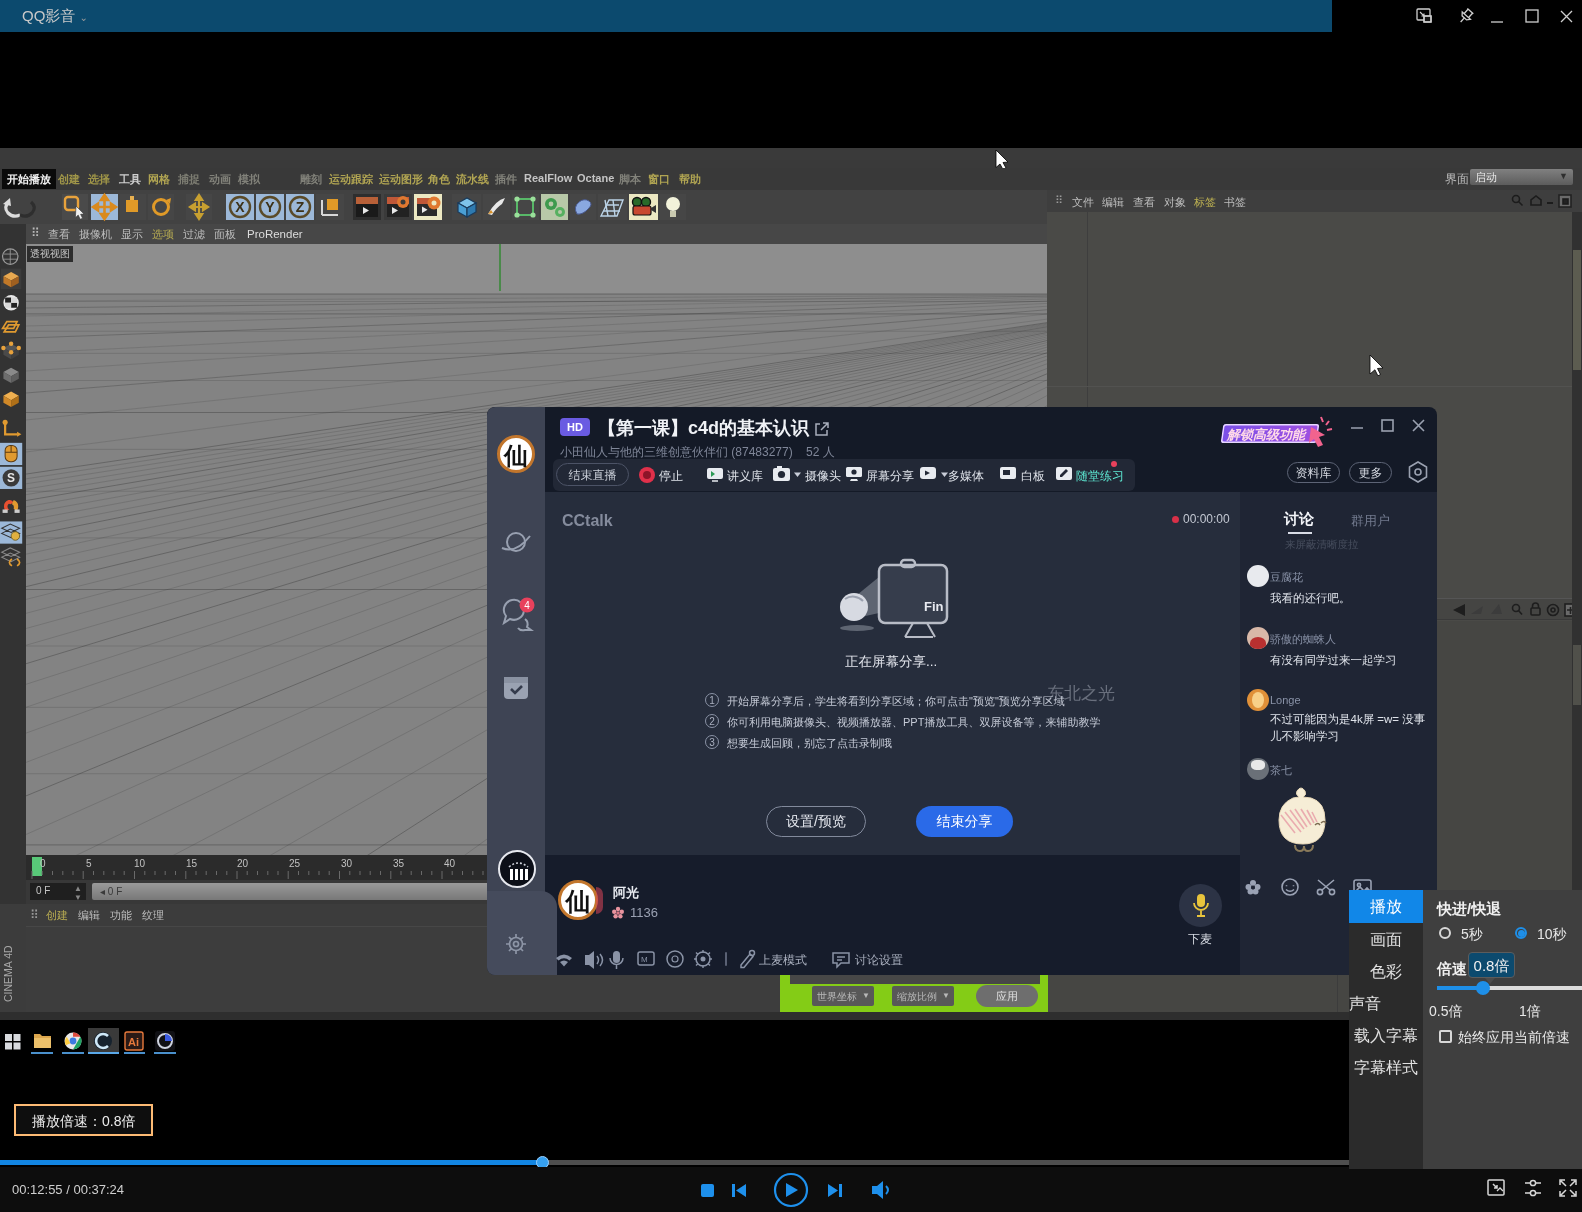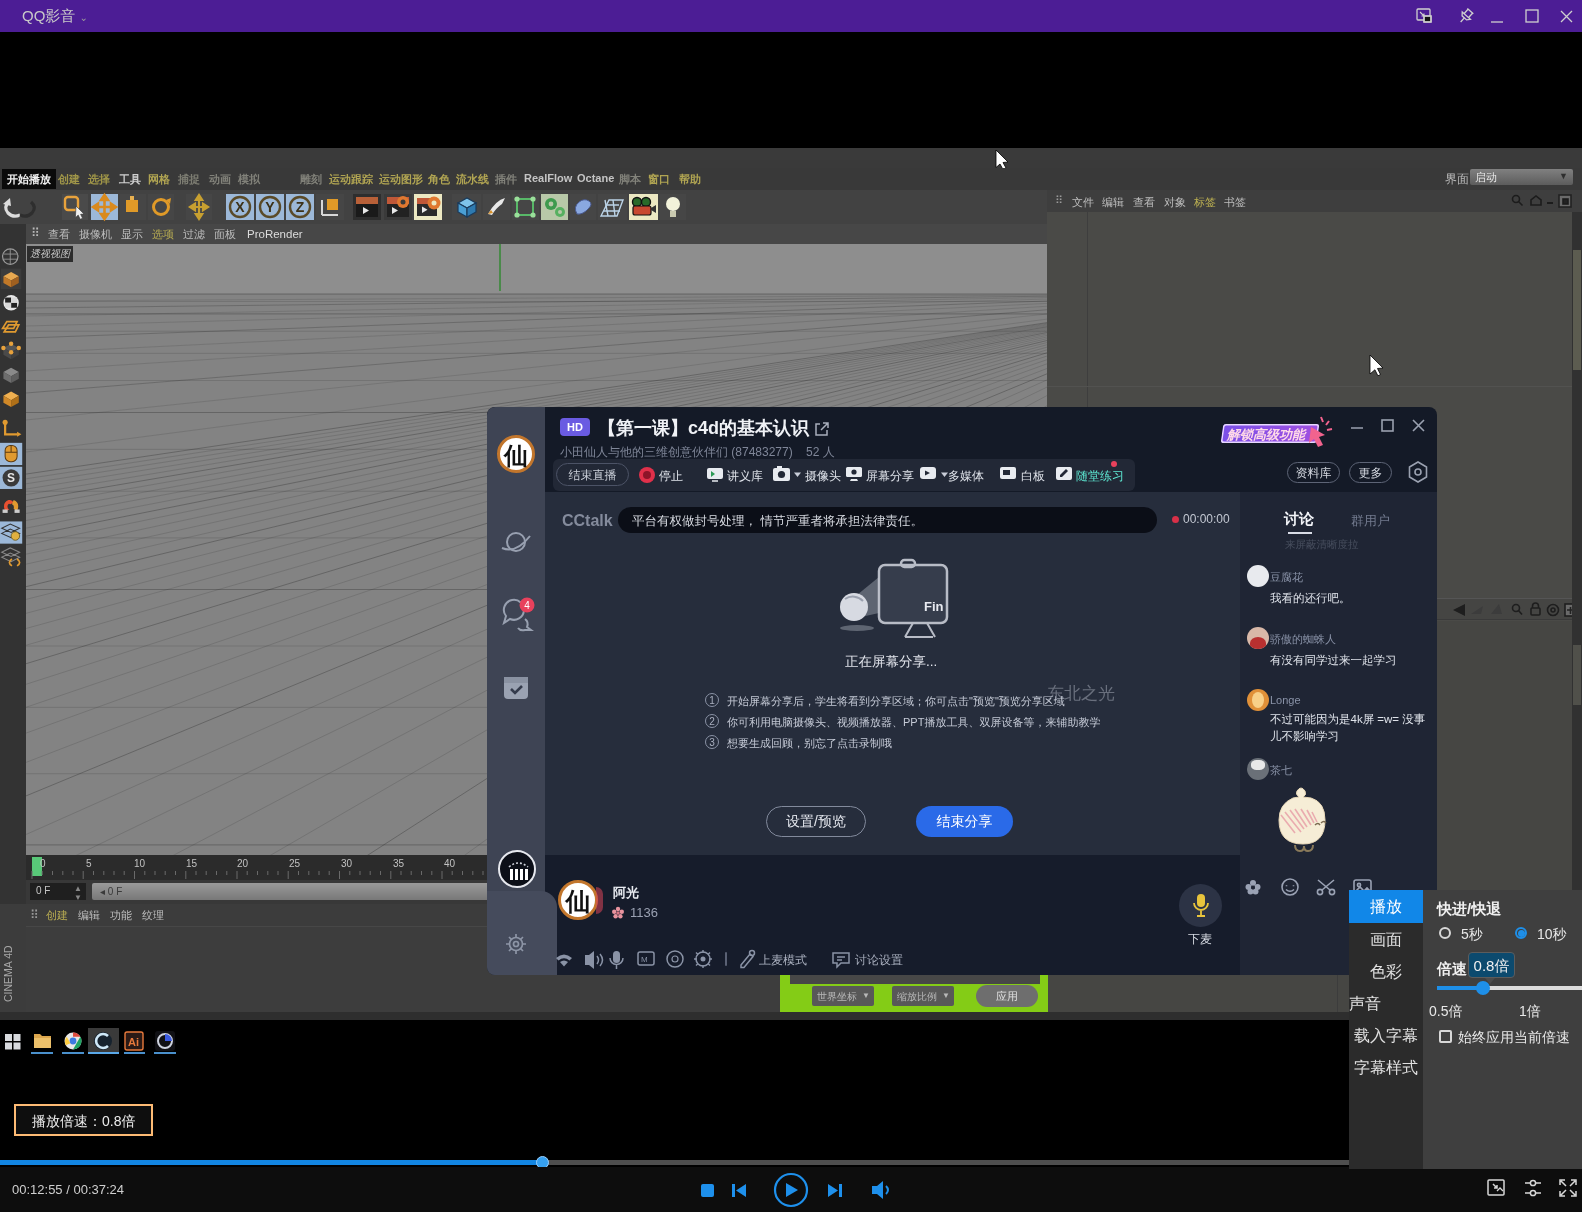--- a/index.html
+++ b/index.html
@@ -1,21 +1,21 @@
 <!DOCTYPE html>
 <html><head><meta charset="utf-8">
 <style>
 html,body{margin:0;padding:0;background:#000;}
 *{box-sizing:border-box;font-family:"Liberation Sans",sans-serif;}
 #stage{position:relative;width:1582px;height:1212px;background:#000;overflow:hidden;}
 .a{position:absolute;}
 </style></head><body>
 <div id="stage">
 
-<div class="a" style="left:0;top:0;width:1582px;height:32px;background:#4c1d95;">
+<div class="a" style="left:0;top:0;width:1332px;height:32px;background:#0c4a6e;">
  <div class="a" style="left:22px;top:7px;font-size:15px;color:#c9c9c9;">QQ影音 <span style="font-size:10px;color:#9a9a9a;">⌄</span></div>
  <svg class="a" style="left:1416px;top:8px;" width="160" height="17" viewBox="0 0 160 17">
   <g stroke="#cfcfcf" stroke-width="1.3" fill="none">
    <rect x="1" y="1" width="13" height="11" rx="1"></rect>
           <path d="M4 4l4 4M8 5.5V8H5.5" stroke-width="1.1"></path>
           <rect x="8" y="8" width="7" height="6" fill="#141414"></rect>
           <rect x="8" y="8" width="7" height="6"></rect>
    <g transform="rotate(42 50 8)">
             <path d="M46 1.5h8M47 2v5M53 2v5M44.5 7.5h11l-2.5 3h-6z"></path>
             <path d="M50 10.5V16"></path>
@@ -316,21 +316,21 @@
 <line x1="1214.0" y1="50.0" x2="-1740.9" y2="568.0" stroke="rgba(25,25,25,0.15)" stroke-width="1"></line>
 <line x1="1214.0" y1="50.0" x2="-1743.5" y2="553.2" stroke="rgba(25,25,25,0.28)" stroke-width="1"></line>
 <line x1="1214.0" y1="50.0" x2="-1745.8" y2="539.2" stroke="rgba(25,25,25,0.15)" stroke-width="1"></line>
 <line x1="1214.0" y1="50.0" x2="-1748.0" y2="526.0" stroke="rgba(25,25,25,0.15)" stroke-width="1"></line>
 <line x1="1214.0" y1="50.0" x2="-1750.0" y2="513.4" stroke="rgba(25,25,25,0.15)" stroke-width="1"></line>
 <line x1="1214.0" y1="50.0" x2="-1751.8" y2="501.5" stroke="rgba(25,25,25,0.15)" stroke-width="1"></line>
 <line x1="1214.0" y1="50.0" x2="-1753.5" y2="490.2" stroke="rgba(25,25,25,0.28)" stroke-width="1"></line>
     <line x1="474" y1="0" x2="474" y2="47" stroke="#4a8a4a" stroke-width="2"></line>
    </svg>
   </div>
-  <div class="a" style="left:1px;top:22px;background:#2d2d2d;color:#c6c6c6;font-size:10px;padding:1px 3px;font-style:italic;">透视视图</div>
+  <div class="a" style="left:1px;top:22px;background:#2d2d2d;color:#c6c6c6;font-size:10px;padding:1px 3px;">透视视图</div>
  </div>
 
  <div class="a" style="left:1047px;top:42px;width:535px;height:830px;background:#4a4a47;">
   <div class="a" style="left:0;top:0;width:535px;height:22px;background:#3e3e3e;font-size:11px;color:#bdbdbd;">
    <span class="a" style="left:8px;top:4px;color:#9a9a9a;">⠿</span>
    <span class="a" style="left:25px;top:5px;">文件</span>
           <span class="a" style="left:55px;top:5px;">编辑</span>
           <span class="a" style="left:86px;top:5px;">查看</span>
           <span class="a" style="left:117px;top:5px;">对象</span>
           <span class="a" style="left:147px;top:5px;color:#c0b452;">标签</span>
@@ -641,21 +641,20 @@
       </svg>
  <div class="a" style="left:534px;top:61px;font-size:12px;color:#dfe3ea;">白板</div>
  <svg class="a" style="left:568px;top:58px;" width="18" height="17" viewBox="0 0 18 17">
         <rect x="1" y="2" width="16" height="13" rx="2" fill="#e8ebf0"></rect>
         <path d="M5 10l6-6 2 2-6 6H5z" fill="#222836"></path>
       </svg>
  <div class="a" style="left:589px;top:61px;font-size:12px;color:#5eead4;">随堂练习</div>
  <div class="a" style="left:624px;top:54px;width:6px;height:6px;border-radius:50%;background:#e8415c;"></div>
 
  <div class="a" style="left:75px;top:105px;font-size:16px;font-weight:bold;color:#848b9c;">CCtalk</div>
- <div class="a" style="left:131px;top:100px;width:539px;height:26px;background:#0b0e17;border-radius:13px;color:#d8dbe2;font-size:12.5px;padding:6px 0 0 14px;">平台有权做封号处理，&nbsp;情节严重者将承担法律责任。</div>
  <div class="a" style="left:685px;top:109px;width:7px;height:7px;border-radius:50%;background:#d83048;"></div>
  <div class="a" style="left:696px;top:105px;font-size:12px;color:#c3c8d2;">00:00:00</div>
 
  <svg class="a" style="left:350px;top:148px;" width="115" height="105" viewBox="0 0 115 105">
   <g stroke="#c8ccd6" fill="none" stroke-width="2.5" opacity="0.9">
    <rect x="42" y="10" width="68" height="58" rx="6" fill="rgba(190,196,210,0.12)"></rect>
    <rect x="64" y="5" width="14" height="7" rx="3.5"></rect>
    <path d="M76 68l-8 14M90 68l8 14M68 82h28" stroke-width="2"></path>
   </g>
   <path d="M20 40 L42 22 L42 58 L24 62z" fill="rgba(200,205,216,0.35)"></path>

